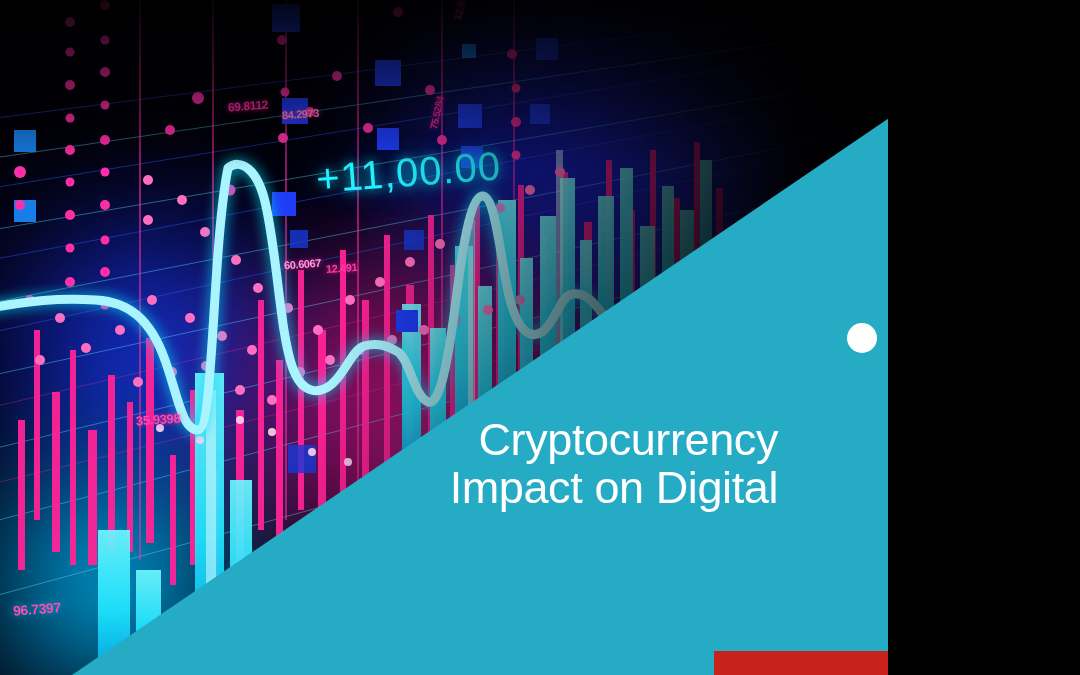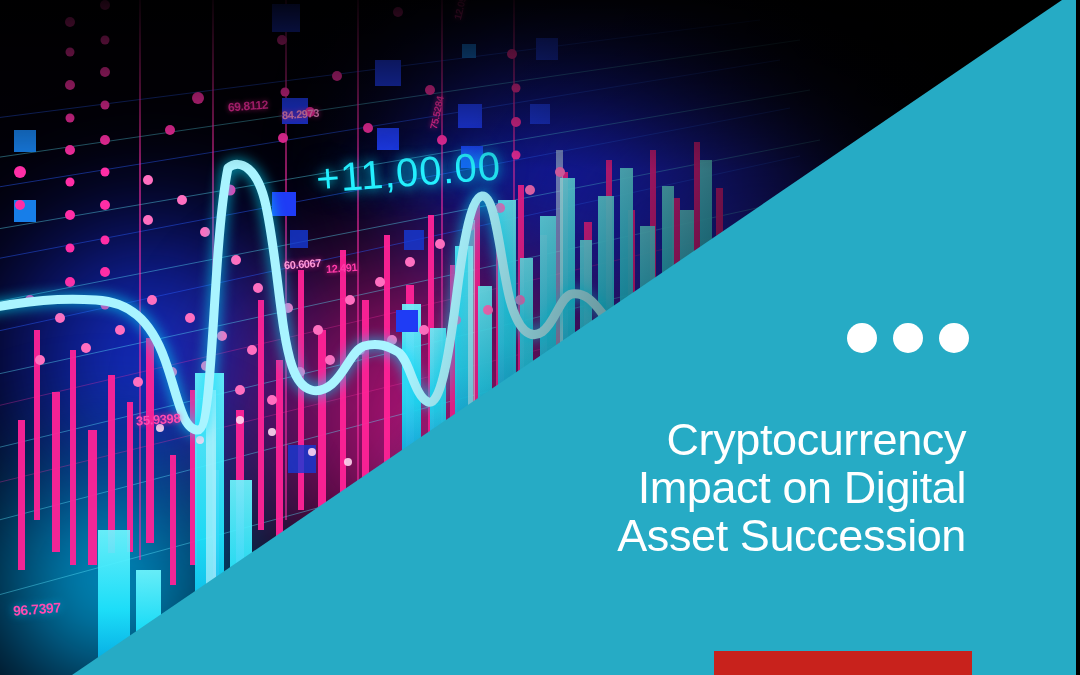--- a/index.html
+++ b/index.html
@@ -1,19 +1,19 @@
 <!DOCTYPE html>
 <html><head>
 <meta charset="utf-8">
 <style>
   * { margin:0; padding:0; box-sizing:border-box; }
   html,body{ background:#000; }
   #stage{
     position:relative;
-    width:1076px; height:675px;
+    width:888px; height:675px;
     overflow:hidden;
     background:#000;
     font-family:"Liberation Sans", sans-serif;
   }
 
   
   #artwork{ position:absolute; inset:0; overflow:hidden; background:#020008; }
 
   
   .glow{ position:absolute; border-radius:50%; filter:blur(48px); pointer-events:none; }
@@ -347,18 +347,17 @@
 
   <div id="dots">
     <span class="d"></span>
     <span class="d"></span>
     <span class="d"></span>
   </div>
 
   <div id="title">
     <span class="ln">Cryptocurrency</span>
     <span class="ln">Impact on Digital</span>
-    <span class="ln">Asset Succession</span>
   </div>
 
   <div id="redbar"></div>
 
 </div>
 
 </body></html>

